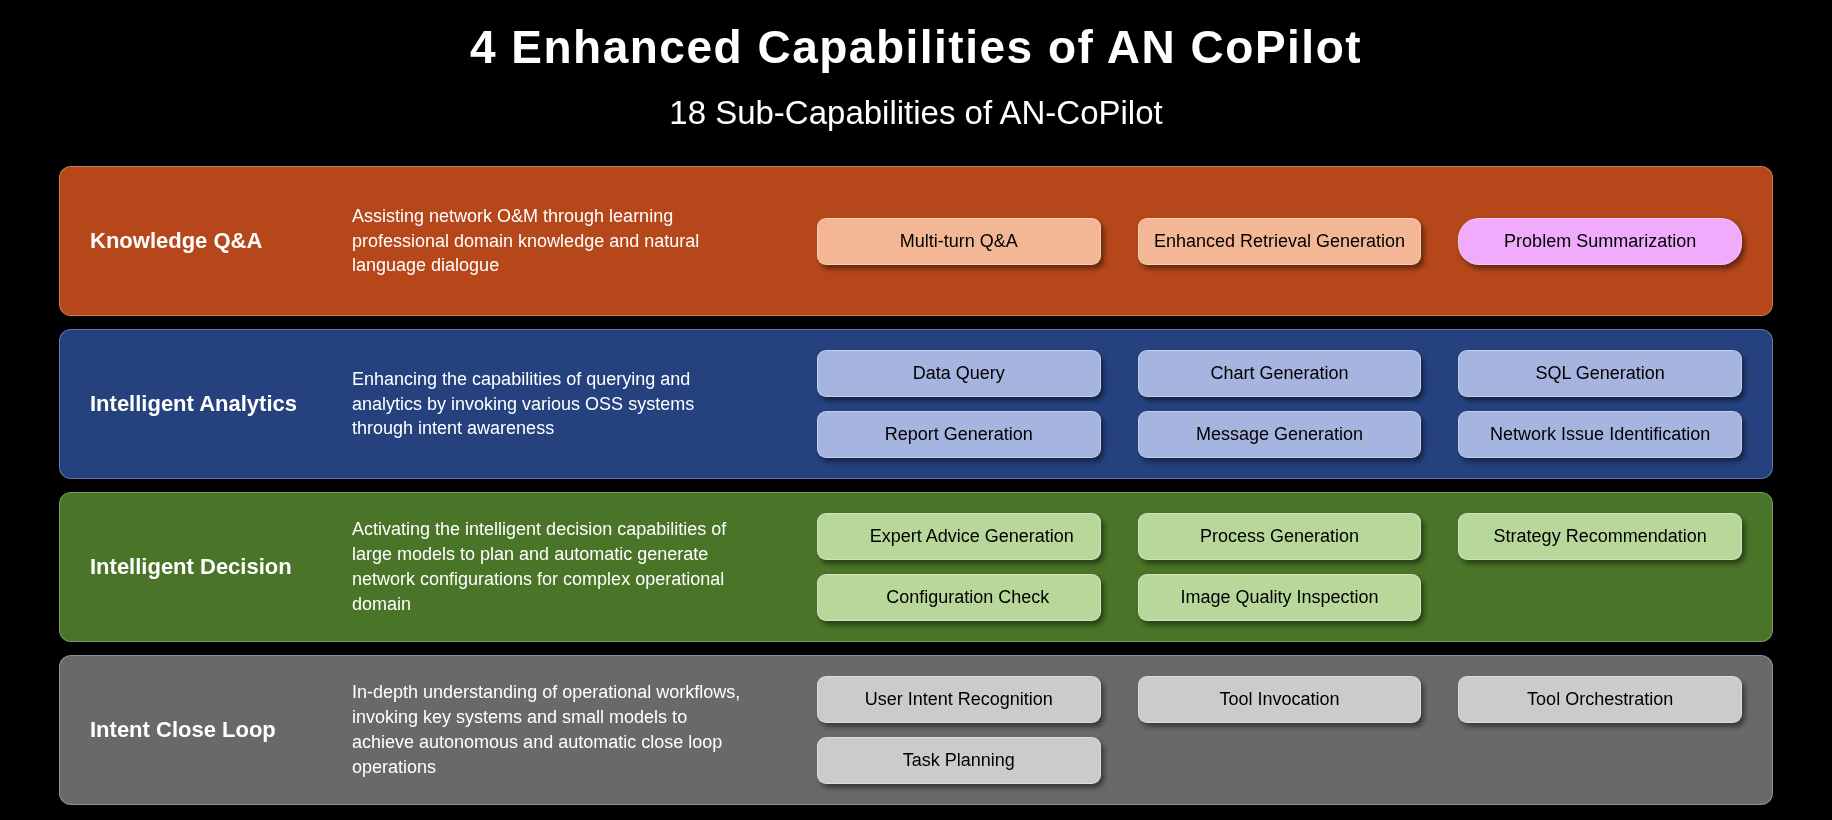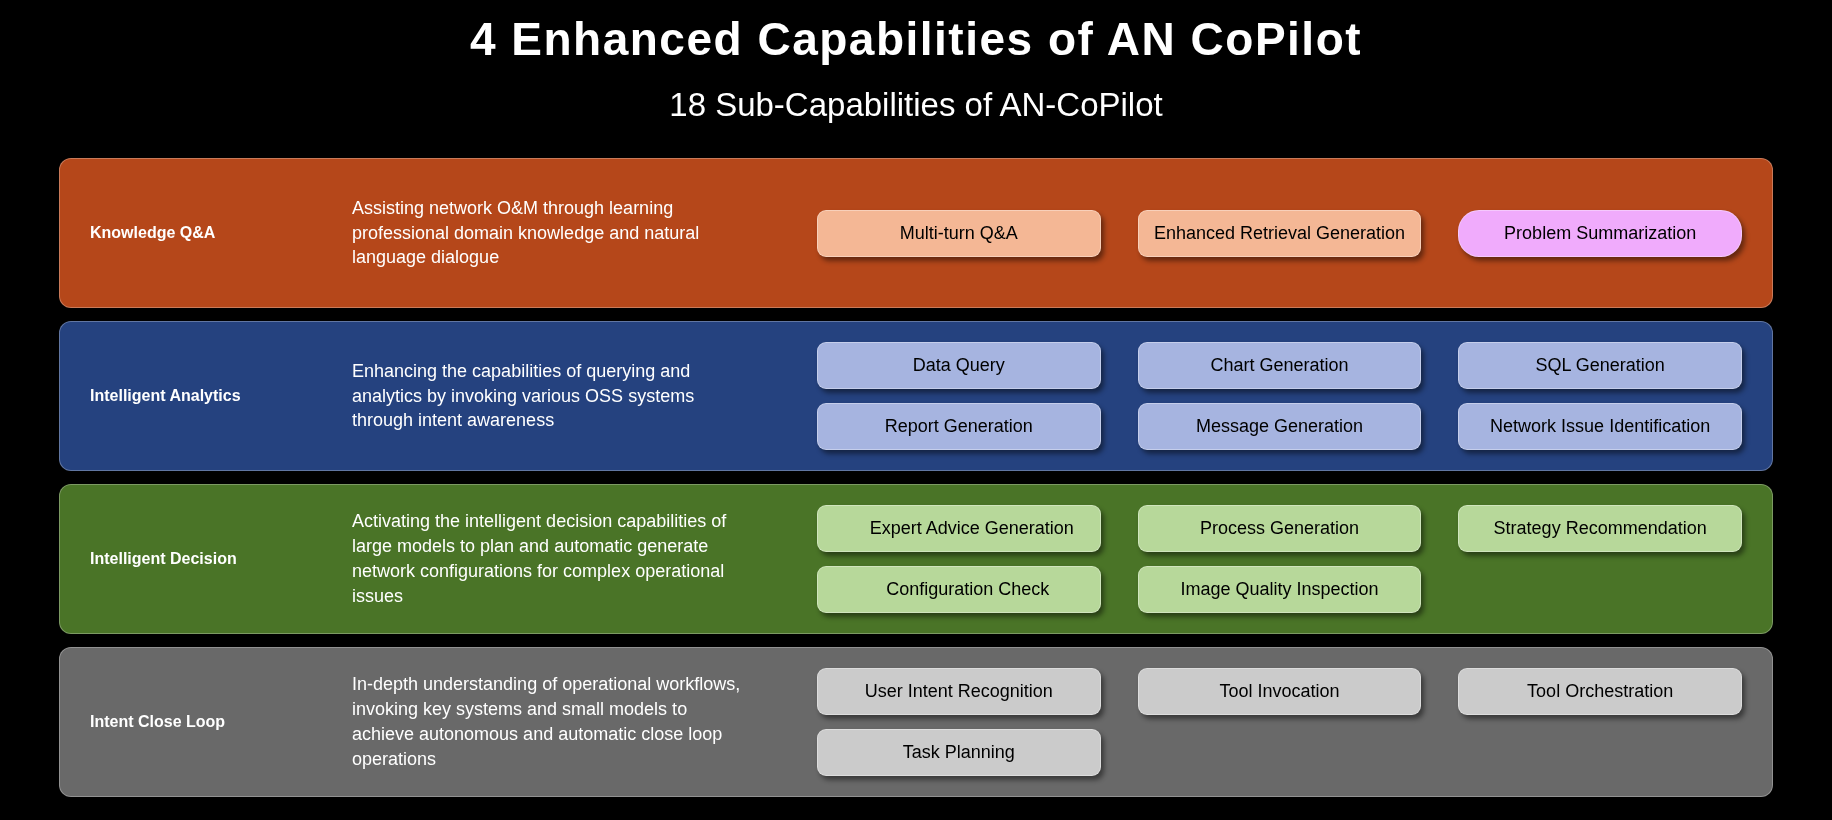--- a/index.html
+++ b/index.html
@@ -6,21 +6,21 @@
     margin: 0;
     padding: 0;
     background: #000000;
     width: 1832px;
     height: 820px;
     font-family: "Liberation Sans", sans-serif;
     overflow: hidden;
   }
   .header {
     text-align: center;
-    padding-top: 6px;
+    padding-top: 14px;
   }
   .main-title {
     color: #ffffff;
     font-size: 46px;
     font-weight: 900;
     letter-spacing: 1.5px;
     margin: 6px 0 20px 0;
   }
   .sub-title {
     color: #ffffff;
@@ -40,21 +40,21 @@
     border-radius: 12px;
     padding: 16px 30px;
     margin-bottom: 13px;
     border: 1px solid rgba(255,255,255,0.28);
     box-shadow: 0 3px 8px rgba(0,0,0,0.55);
   }
   .cap-title {
     width: 262px;
     flex: 0 0 262px;
     color: #ffffff;
-    font-size: 16px;
+    font-size: 22px;
     font-weight: bold;
   }
   .cap-desc {
     width: 400px;
     flex: 0 0 400px;
     color: #ffffff;
     font-size: 18px;
     line-height: 1.38;
     margin-right: 52px;
   }
@@ -104,21 +104,21 @@
         <div class="pill" style="background: rgb(166, 180, 224);">Data Query</div>
         <div class="pill" style="background: rgb(166, 180, 224);">Chart Generation</div>
         <div class="pill" style="background: rgb(166, 180, 224);">SQL Generation</div>
         <div class="pill" style="background: rgb(166, 180, 224);">Report Generation</div>
         <div class="pill" style="background: rgb(166, 180, 224);">Message Generation</div>
         <div class="pill" style="background: rgb(166, 180, 224);">Network Issue Identification</div>
       </div>
     </div>
     <div class="cap-row" style="background: rgb(74, 116, 39);">
       <div class="cap-title">Intelligent Decision</div>
-      <div class="cap-desc">Activating the intelligent decision capabilities of large models to plan and automatic generate network configurations for complex operational issues</div>
+      <div class="cap-desc">Activating the intelligent decision capabilities of large models to plan and automatic generate network configurations for complex operational domain</div>
       <div class="cap-pills">
         <div class="pill" style="background: rgb(183, 216, 154); padding-left: 32px;">Expert Advice Generation</div>
         <div class="pill" style="background: rgb(183, 216, 154);">Process Generation</div>
         <div class="pill" style="background: rgb(183, 216, 154);">Strategy Recommendation</div>
         <div class="pill" style="background: rgb(183, 216, 154); padding-left: 24px;">Configuration Check</div>
         <div class="pill" style="background: rgb(183, 216, 154);">Image Quality Inspection</div>
       </div>
     </div>
     <div class="cap-row" style="background: rgb(105, 105, 105);">
       <div class="cap-title">Intent Close Loop</div>

